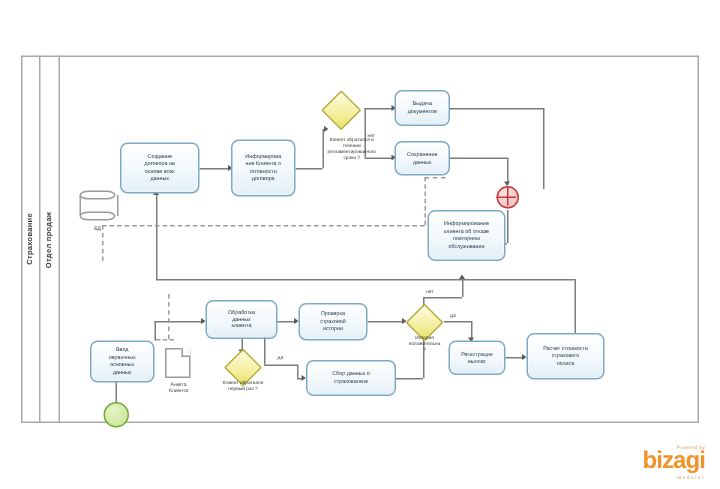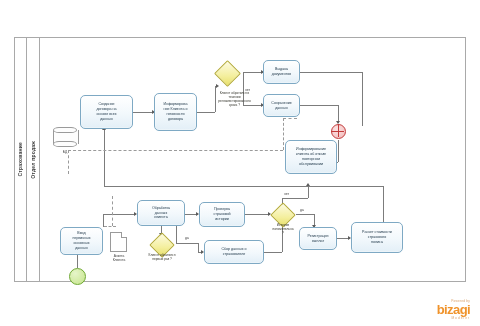--- a/index.html
+++ b/index.html
@@ -59,21 +59,21 @@
   .dsv{position:absolute;border-left:1px dashed #9a9a9a;width:0;}
   .arr{position:absolute;width:0;height:0;}
   .arr-r{border-top:2.2px solid transparent;border-bottom:2.2px solid transparent;border-left:3.4px solid #5c5c5c;}
   .arr-u{border-left:2.2px solid transparent;border-right:2.2px solid transparent;border-bottom:3.4px solid #5c5c5c;}
   .arr-d{border-left:2.2px solid transparent;border-right:2.2px solid transparent;border-top:3.4px solid #5c5c5c;}
   .flow-label{position:absolute;font-size:3.3px;color:#3a3a3a;}
 
   
   .logo{position:absolute;right:10px;bottom:6px;text-align:right;}
   .logo-sup{font-size:3.2px;color:#d9a06a;letter-spacing:.2px;}
-  .logo-main{font-size:13px;font-weight:bold;color:#f0932b;letter-spacing:-.6px;line-height:1;padding-left:28px;}
+  .logo-main{font-size:16px;font-weight:bold;color:#f0932b;letter-spacing:-.6px;line-height:1;padding-left:28px;}
   .logo-sub{font-size:3.2px;color:#d9a06a;letter-spacing:1px;}
 </style>
 </head>
 <body>
 
 <div id="canvas">
 
   <div class="pool" style="left:14px;top:37px;width:452px;height:245px;"></div>
 
   <div class="pool-header" style="left:14px;top:37px;width:13px;height:245px;">

